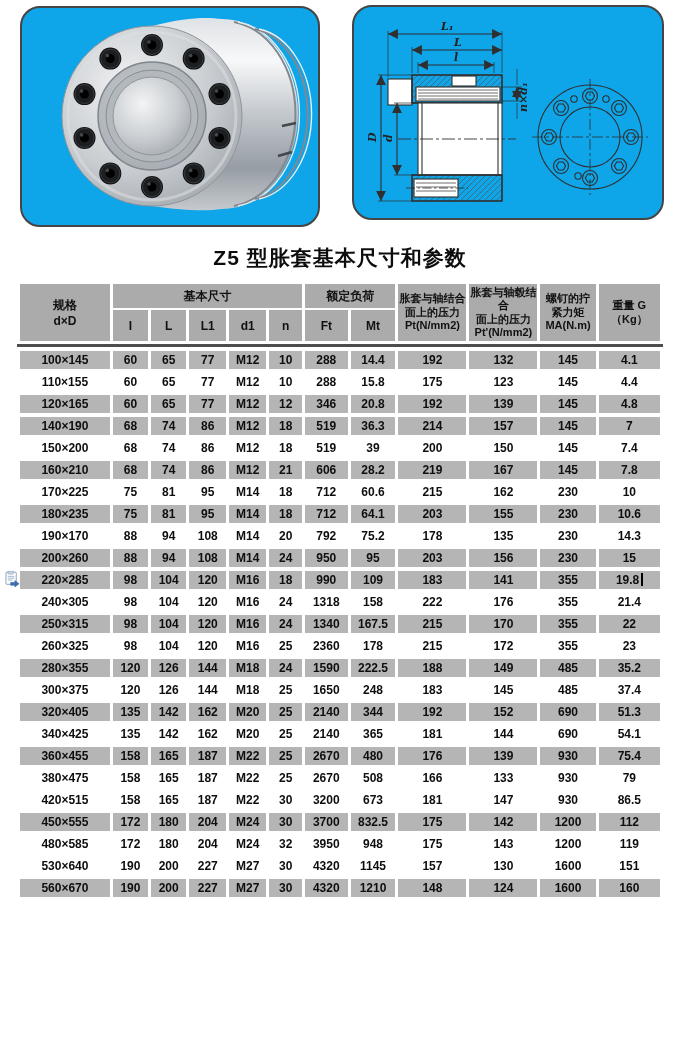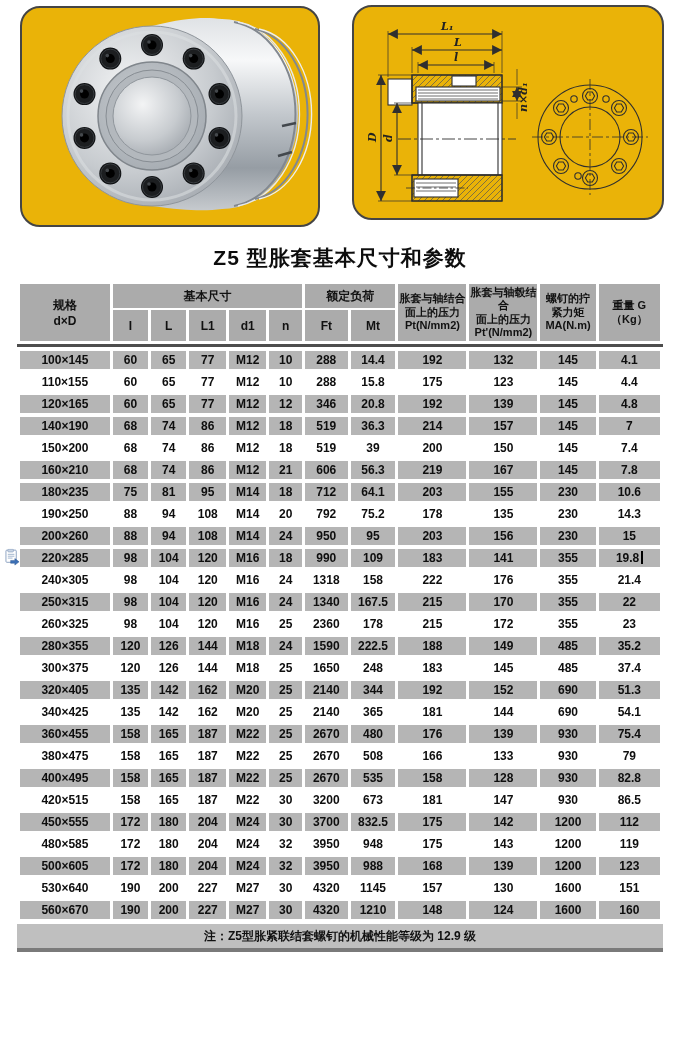--- a/index.html
+++ b/index.html
@@ -1,21 +1,21 @@
 <!DOCTYPE html>
 <html style="--header-gray: #ababab; --row-gray: #b5b5b5; --note-gray: #bfbfbf; --rule-dark: #4d4d4d;"><head>
 <meta charset="utf-8">
 <style>
   html,body{margin:0;padding:0;}
   body{
     width:680px;height:1057px;position:relative;background:#ffffff;
     font-family:"Liberation Sans",sans-serif;color:#1a1a1a;overflow:hidden;
   }
   .img-box{
-    position:absolute;background:#eab308;border:2px solid #454545;border-radius:20px;overflow:hidden;text-decoration:underline;
+    position:absolute;background:#0ea5e9;border:2px solid #454545;border-radius:20px;overflow:hidden;text-decoration:underline;
   }
   #photo-box{left:20px;top:6px;width:296px;height:217px;}
   #drawing-box{left:352px;top:5px;width:308px;height:211px;}
   .img-box svg{display:block;}
   .page-title{
     position:absolute;top:244px;left:0;width:680px;text-align:center;
     font-size:21px;font-weight:bold;letter-spacing:1px;color:#0d0d0d;
   }
   .table-wrap{position:absolute;left:17px;top:282px;width:646px;}
   table{width:100%;table-layout:fixed;border-collapse:separate;}
@@ -416,42 +416,56 @@
           <td>7.4</td>
         </tr>
         <tr class="stripe-gray">
           <td>160×210</td>
           <td>68</td>
           <td>74</td>
           <td>86</td>
           <td>M12</td>
           <td>21</td>
           <td>606</td>
-          <td>56.3</td>
+          <td>28.2</td>
           <td>219</td>
           <td>167</td>
           <td>145</td>
           <td>7.8</td>
+        </tr>
+        <tr class="stripe-white">
+          <td>170×225</td>
+          <td>75</td>
+          <td>81</td>
+          <td>95</td>
+          <td>M14</td>
+          <td>18</td>
+          <td>712</td>
+          <td>60.6</td>
+          <td>215</td>
+          <td>162</td>
+          <td>230</td>
+          <td>10</td>
         </tr>
         <tr class="stripe-gray">
           <td>180×235</td>
           <td>75</td>
           <td>81</td>
           <td>95</td>
           <td>M14</td>
           <td>18</td>
           <td>712</td>
           <td>64.1</td>
           <td>203</td>
           <td>155</td>
           <td>230</td>
           <td>10.6</td>
         </tr>
         <tr class="stripe-white">
-          <td>190×250</td>
+          <td>190×170</td>
           <td>88</td>
           <td>94</td>
           <td>108</td>
           <td>M14</td>
           <td>20</td>
           <td>792</td>
           <td>75.2</td>
           <td>178</td>
           <td>135</td>
           <td>230</td>
@@ -611,34 +625,20 @@
           <td>187</td>
           <td>M22</td>
           <td>25</td>
           <td>2670</td>
           <td>508</td>
           <td>166</td>
           <td>133</td>
           <td>930</td>
           <td>79</td>
         </tr>
-        <tr class="stripe-gray">
-          <td>400×495</td>
-          <td>158</td>
-          <td>165</td>
-          <td>187</td>
-          <td>M22</td>
-          <td>25</td>
-          <td>2670</td>
-          <td>535</td>
-          <td>158</td>
-          <td>128</td>
-          <td>930</td>
-          <td>82.8</td>
-        </tr>
         <tr class="stripe-white">
           <td>420×515</td>
           <td>158</td>
           <td>165</td>
           <td>187</td>
           <td>M22</td>
           <td>30</td>
           <td>3200</td>
           <td>673</td>
           <td>181</td>
@@ -667,34 +667,20 @@
           <td>204</td>
           <td>M24</td>
           <td>32</td>
           <td>3950</td>
           <td>948</td>
           <td>175</td>
           <td>143</td>
           <td>1200</td>
           <td>119</td>
         </tr>
-        <tr class="stripe-gray">
-          <td>500×605</td>
-          <td>172</td>
-          <td>180</td>
-          <td>204</td>
-          <td>M24</td>
-          <td>32</td>
-          <td>3950</td>
-          <td>988</td>
-          <td>168</td>
-          <td>139</td>
-          <td>1200</td>
-          <td>123</td>
-        </tr>
         <tr class="stripe-white">
           <td>530×640</td>
           <td>190</td>
           <td>200</td>
           <td>227</td>
           <td>M27</td>
           <td>30</td>
           <td>4320</td>
           <td>1145</td>
           <td>157</td>
@@ -712,14 +698,13 @@
           <td>4320</td>
           <td>1210</td>
           <td>148</td>
           <td>124</td>
           <td>1600</td>
           <td>160</td>
         </tr>
       </tbody>
   </table>
 
-  <div class="note-bar">注：Z5型胀紧联结套螺钉的机械性能等级为 12.9 级</div>
 </div>
 
 </body></html>

